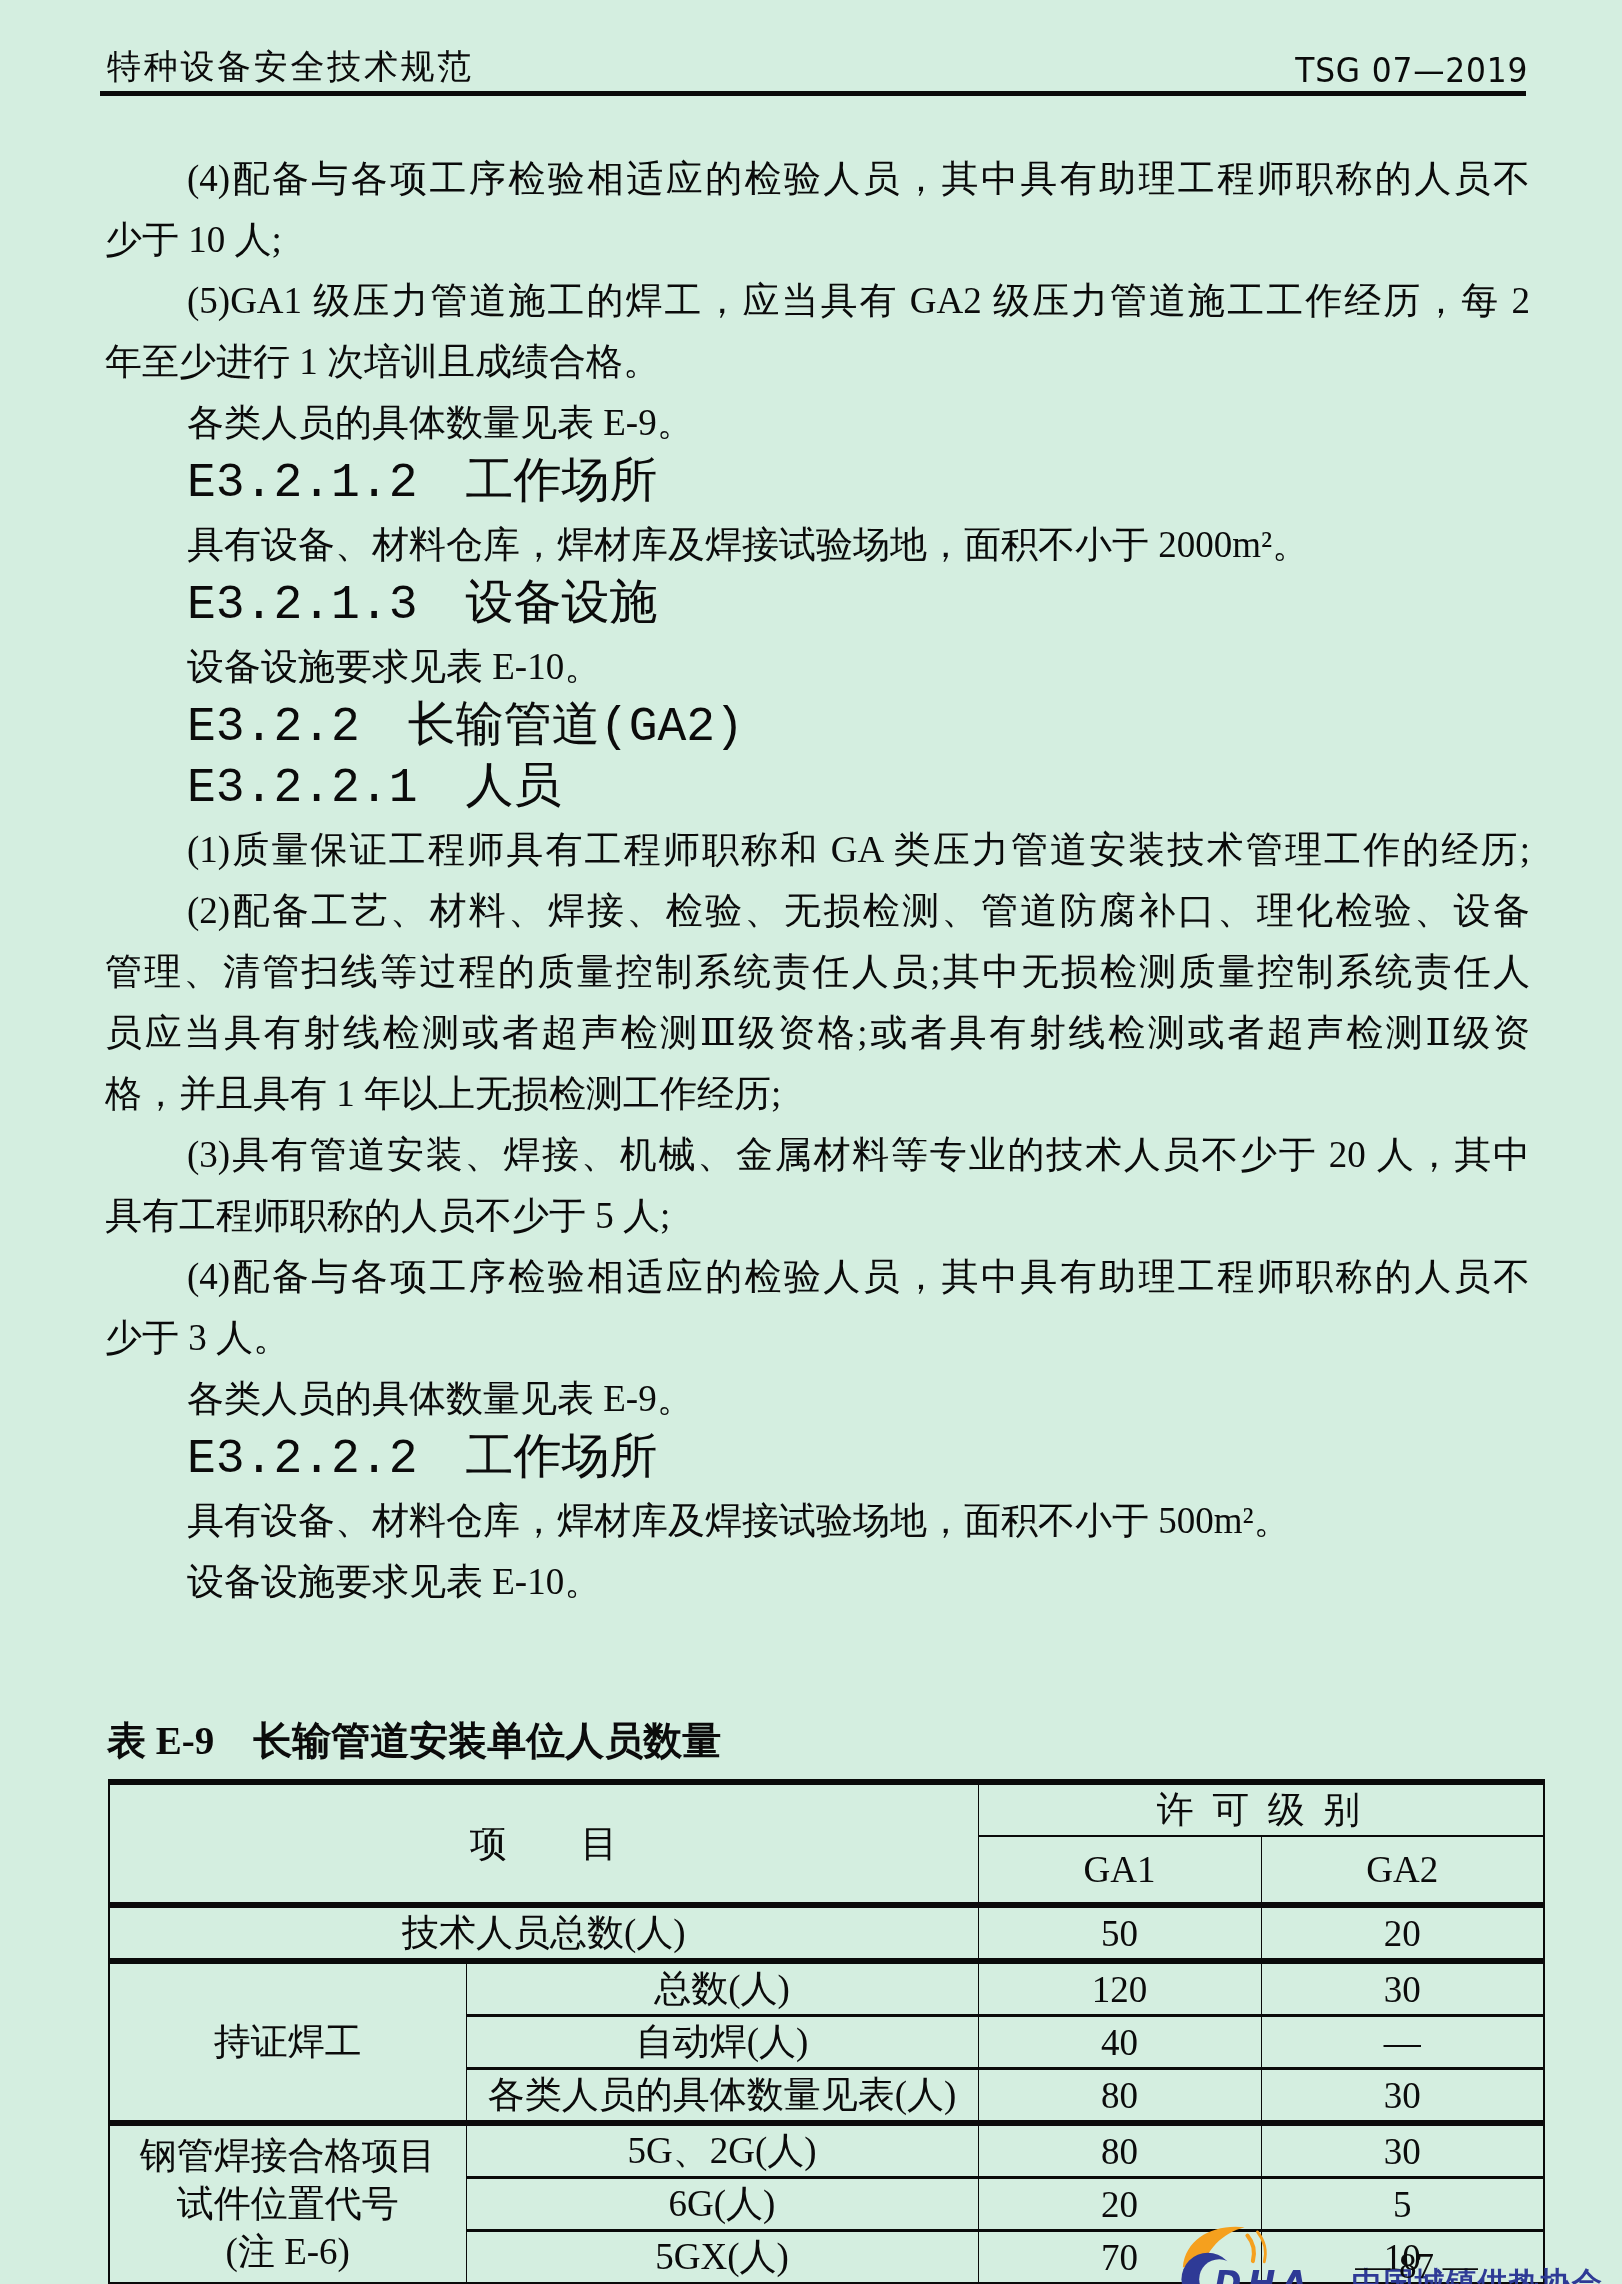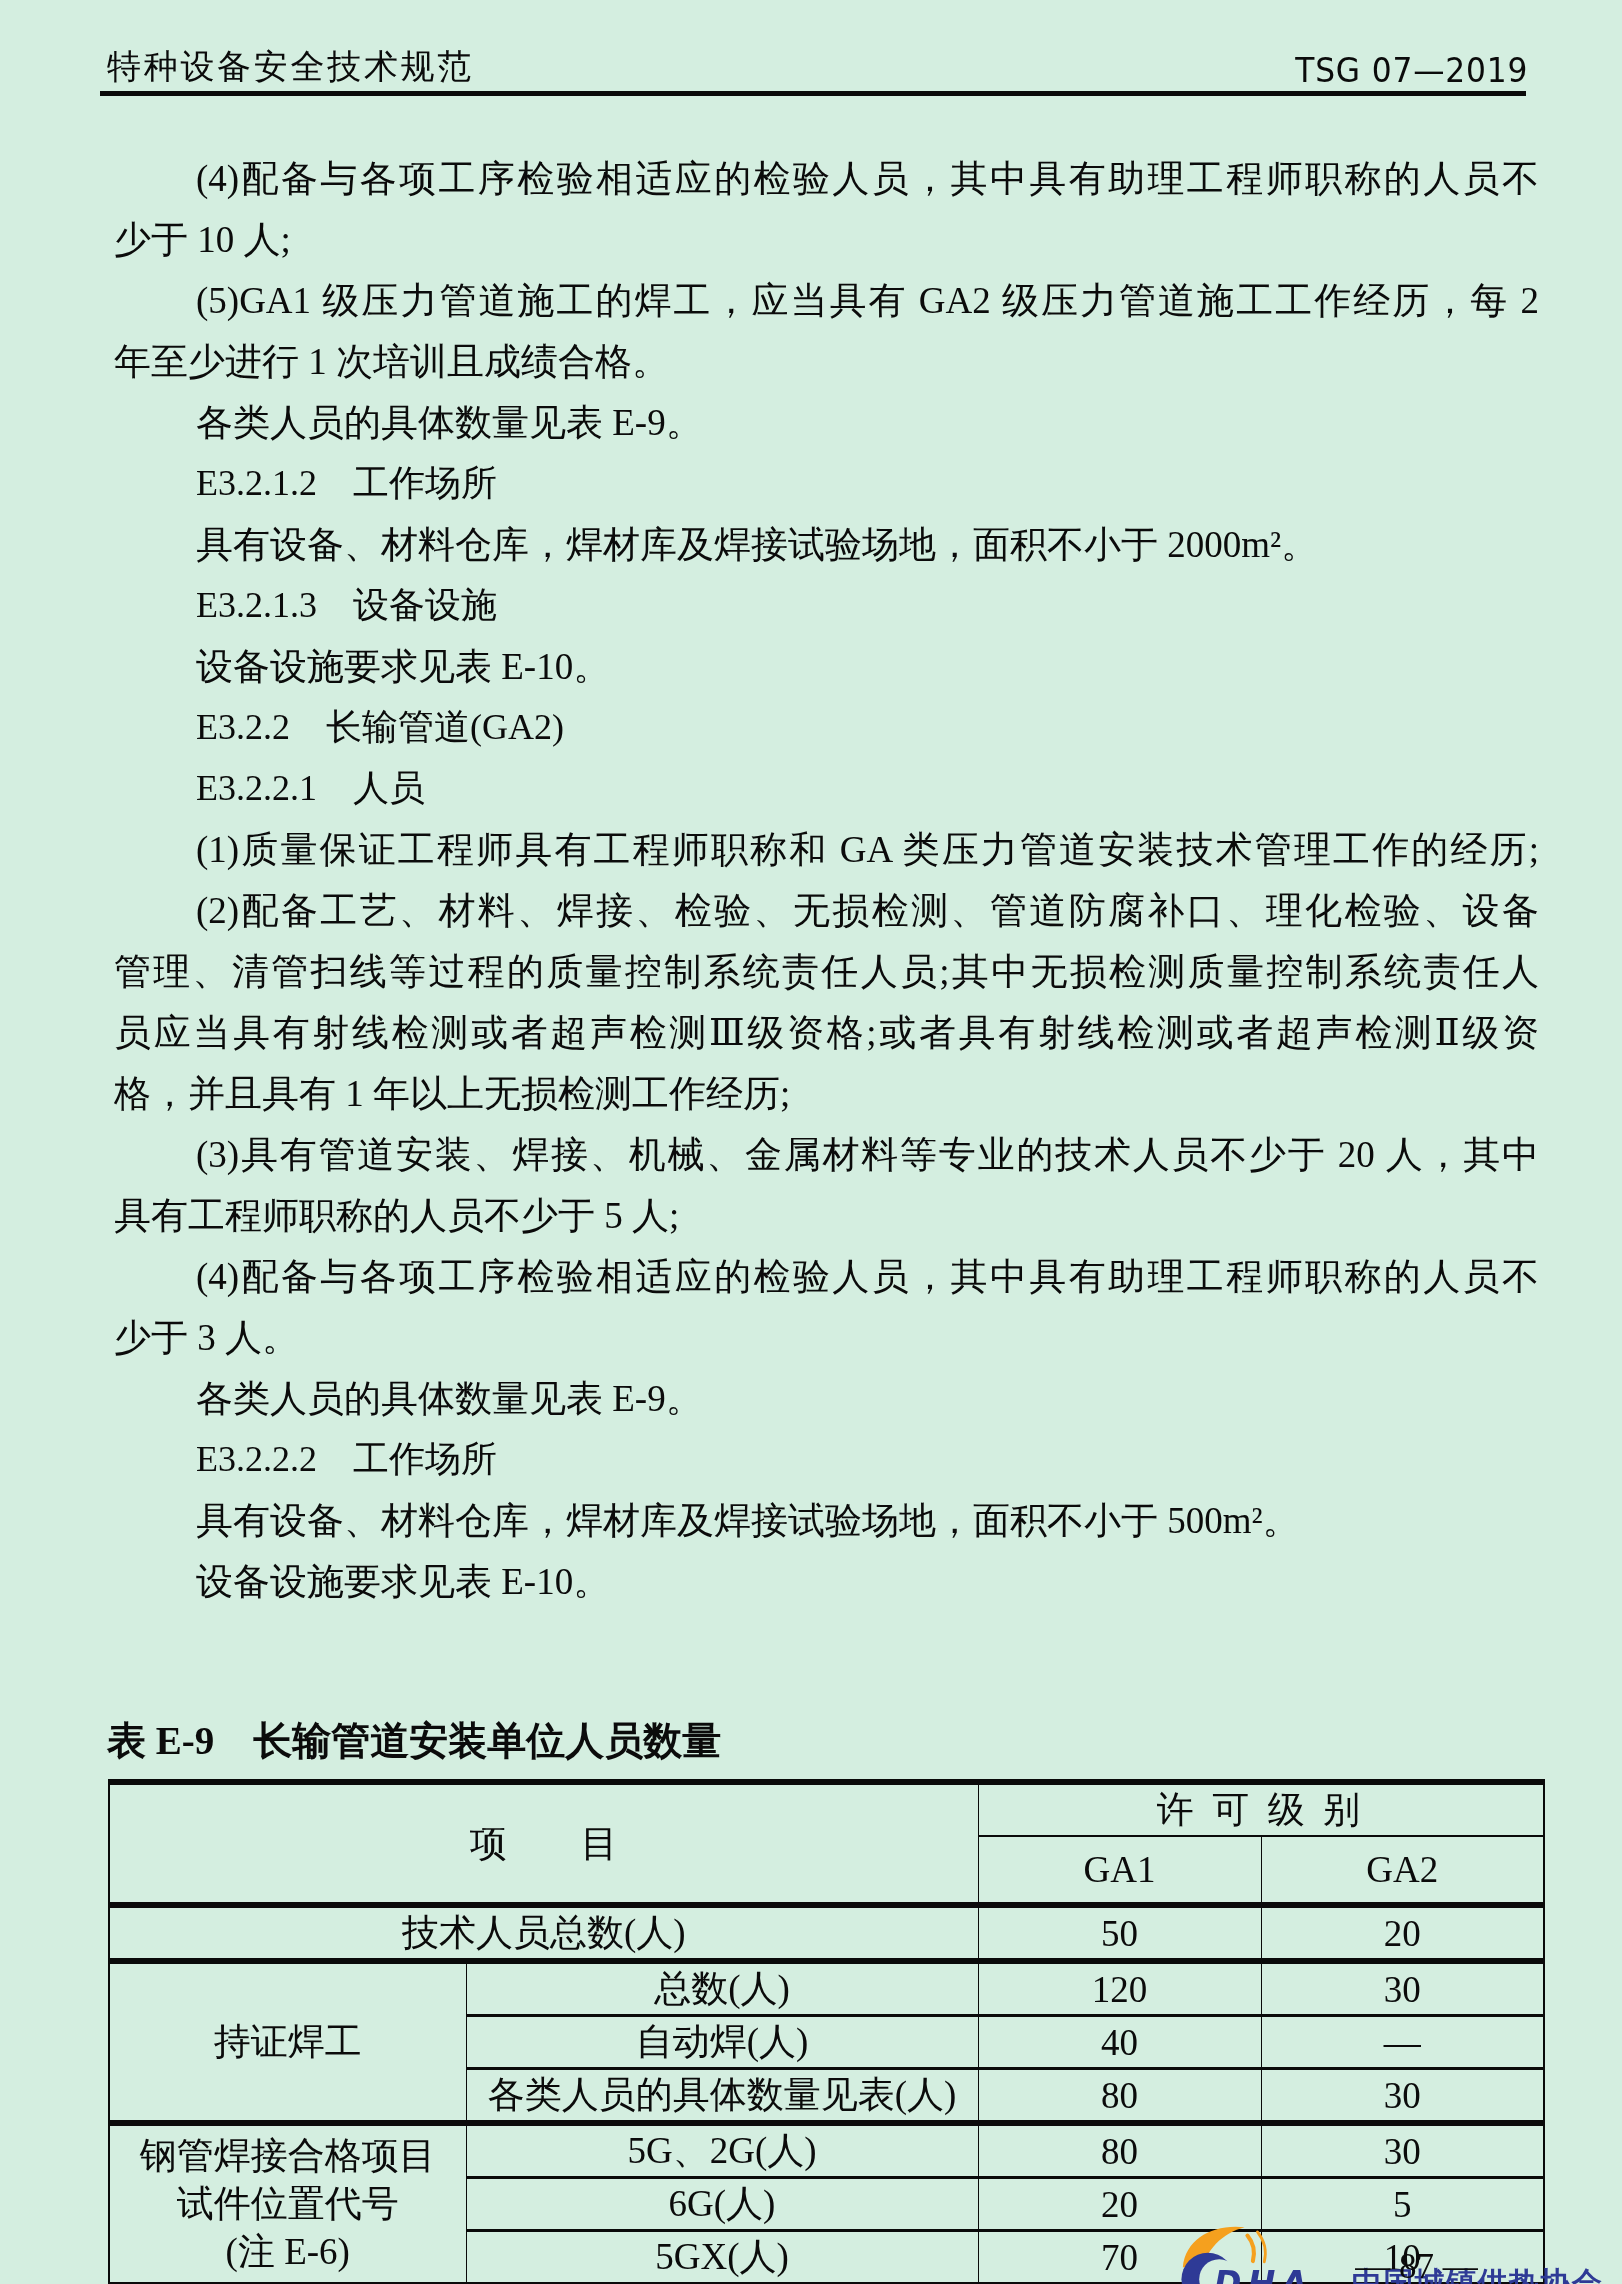--- a/index.html
+++ b/index.html
@@ -17,28 +17,28 @@
     display:flex;justify-content:space-between;align-items:flex-end;
     font-family:"DejaVu Sans","Liberation Sans",sans-serif;
     gap:19px;
   }
   .ph-title{font-size:34px;letter-spacing:2.7px;font-weight:500;}
   .ph-docno{font-size:34px;letter-spacing:0.9px;font-weight:500;transform:scaleX(.92);transform-origin:right;}
   .header-rule{
     position:absolute;left:100px;top:91px;width:1426px;height:4.6px;background:#0a0a0a;
   }
   
-  .body-text{position:absolute;left:114px;top:148px;width:1425px;}
+  .body-text{position:absolute;left:105px;top:148px;width:1425px;}
   .bl{
     height:61px;line-height:61px;font-size:37px;
     white-space:normal;overflow:visible;
   }
   .bl.ind{padding-left:82px;}
   .bl.just{text-align:justify;text-align-last:justify;}
-  .bl.head{font-family:Liberation Serif, serif;font-size:36px;}
+  .bl.head{font-family:Liberation Mono, monospace;font-size:48px;}
   
   .table-title{
     position:absolute;left:107px;top:1712px;width:1421px;height:57px;
     text-align:left;font-size:39px;font-weight:bold;line-height:57px;
   }
   
   table.e9{
     position:absolute;left:108px;top:1779px;
     border-collapse:collapse;table-layout:fixed;
     font-size:37px;z-index:1;

